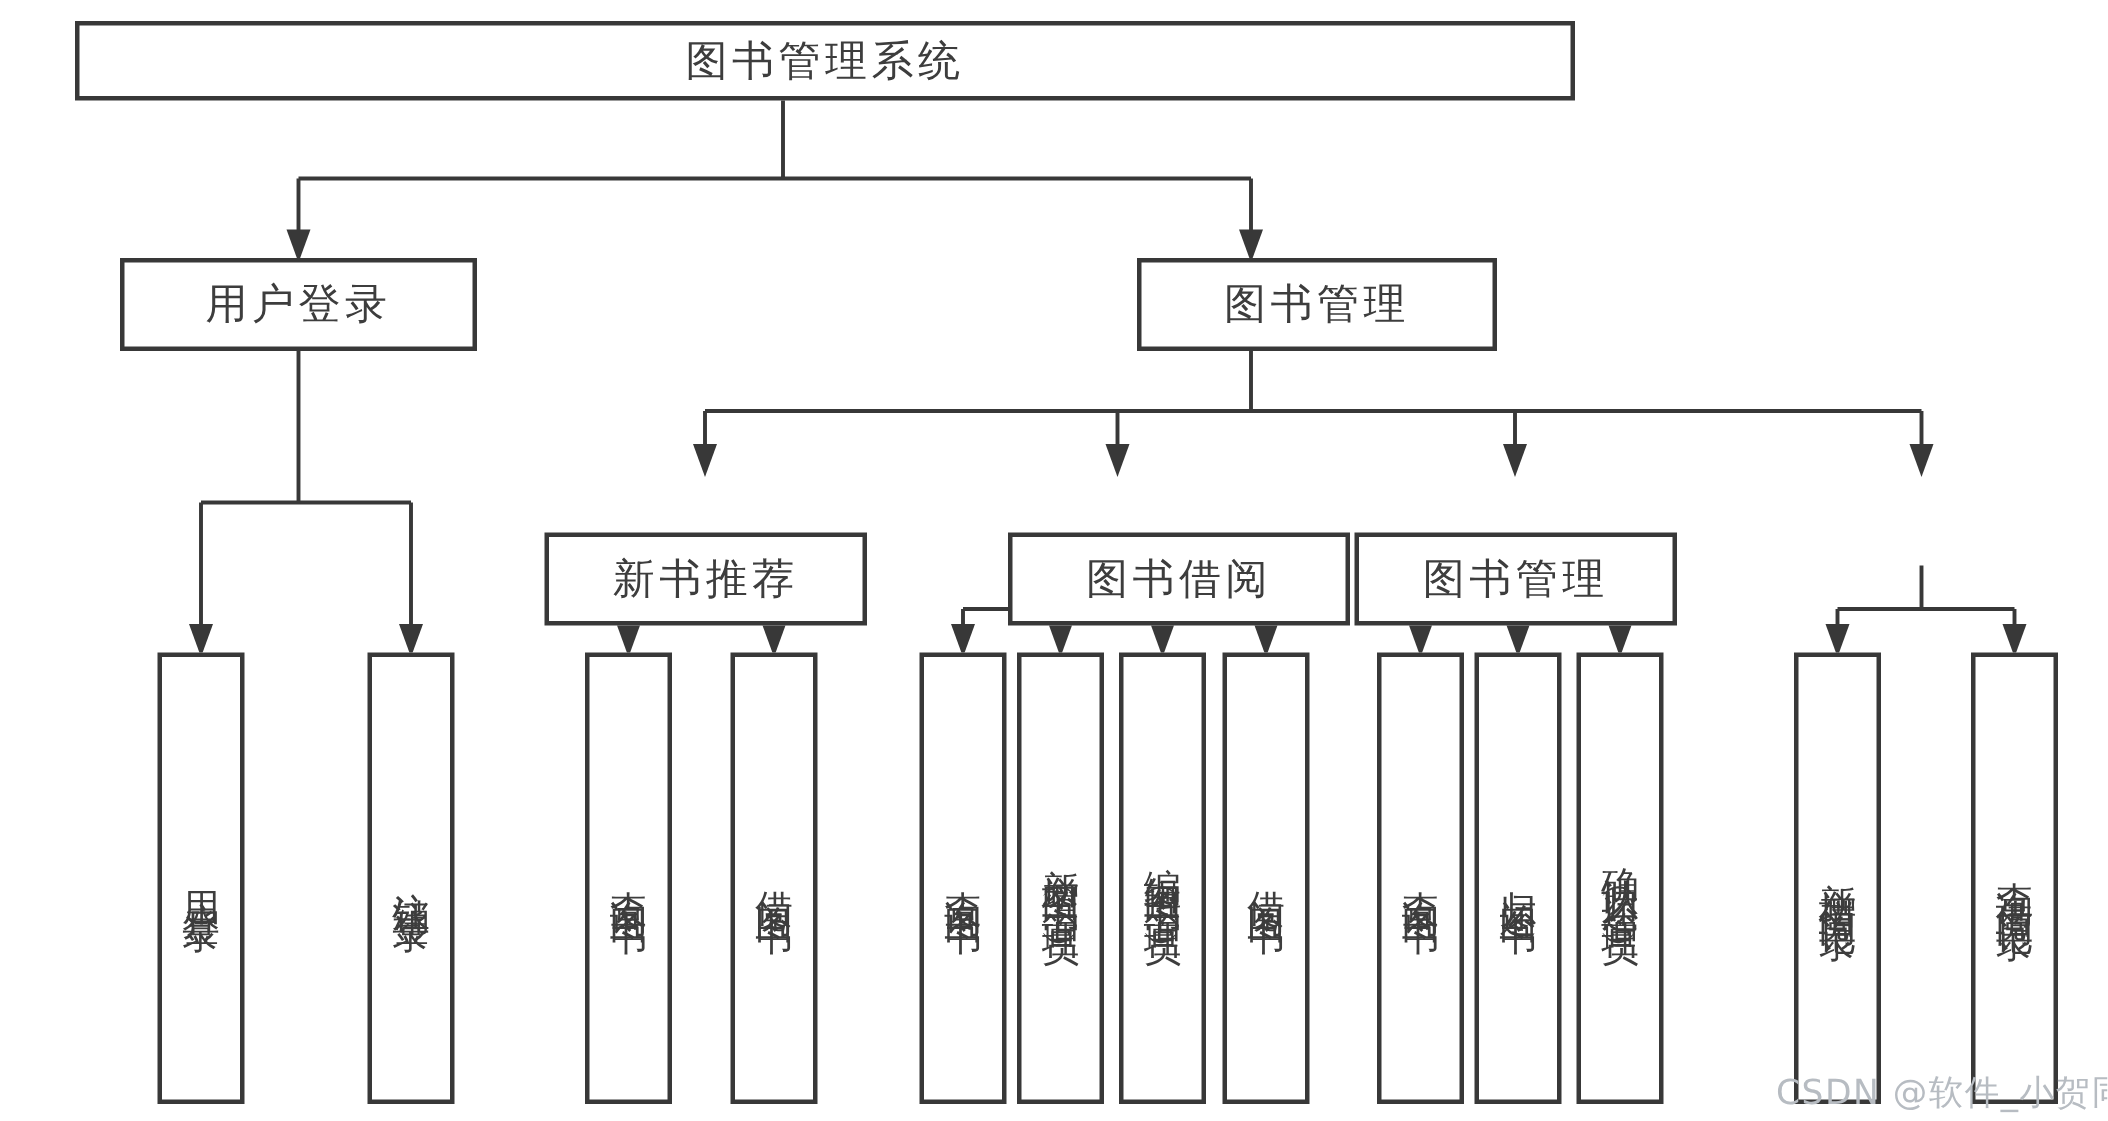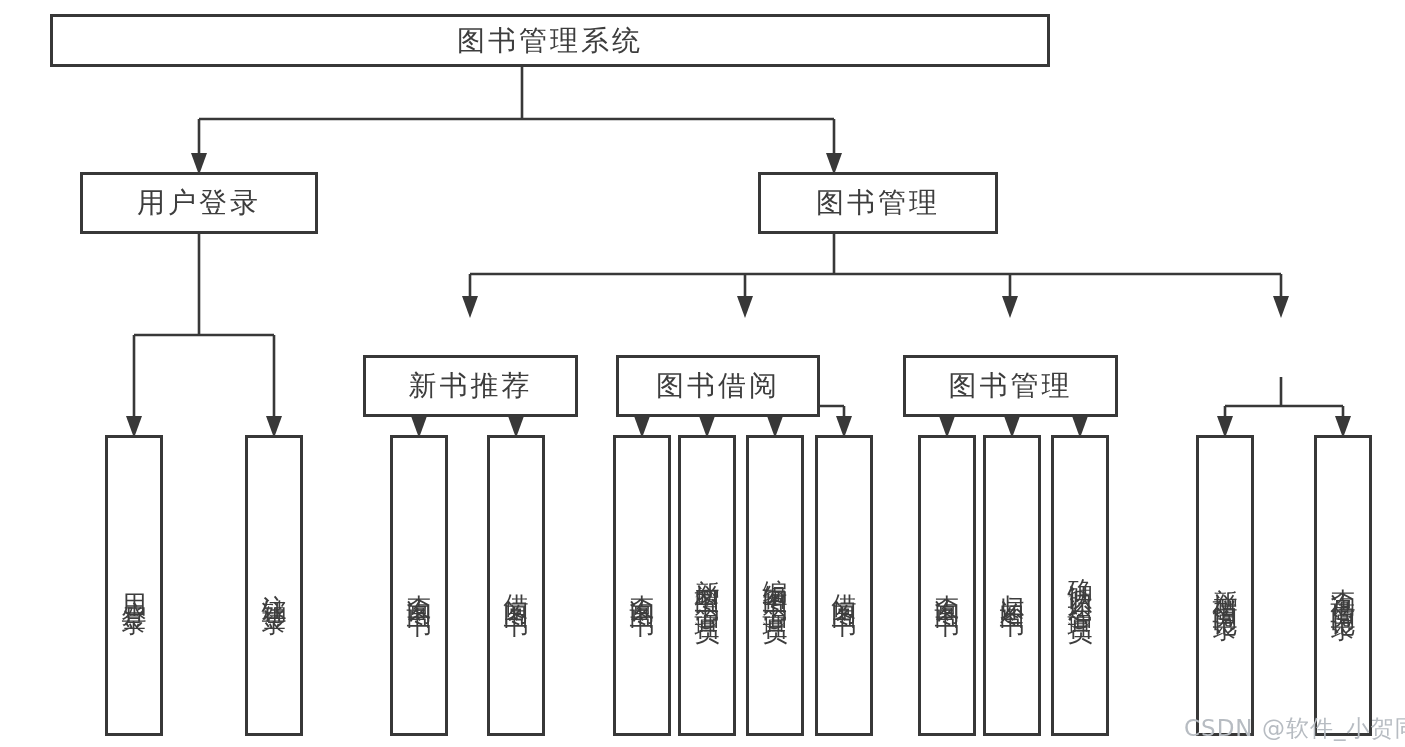--- a/index.html
+++ b/index.html
@@ -26,21 +26,21 @@
     justify-content: center;
     z-index: 2;
   }
   .h-label { font-size: 28px; letter-spacing: 3px; white-space: nowrap; }
   .root-box   { left: 22px;   top: 14px;  width: 1000px; height: 53px; margin-left: 28px; }
   .lvl2       { top: 172px;   height: 62px; }
   .n-user     { left: 80px;   width: 238px; }
   .n-mgmt     { left: 714px;  width: 240px; margin-left: 44px; }
   .lvl3       { top: 315px;   height: 62px; margin-top: 40px; }
   .n-recommend{ left: 363px;  width: 215px; }
-  .n-borrow   { left: 616px;  width: 204px; }
+  .n-borrow   { left: 672px;  width: 228px; }
   .n-current  { left: 903px;  width: 215px; }
   .n-records  { left: 1174px; width: 214px; }
   .leaf       { top: 435px;   height: 301px; width: 58px; }
   .leaf span {
     writing-mode: vertical-rl;
     text-orientation: mixed;
     font-size: 25px;
     letter-spacing: 6px;
     line-height: 1;
     white-space: nowrap;

